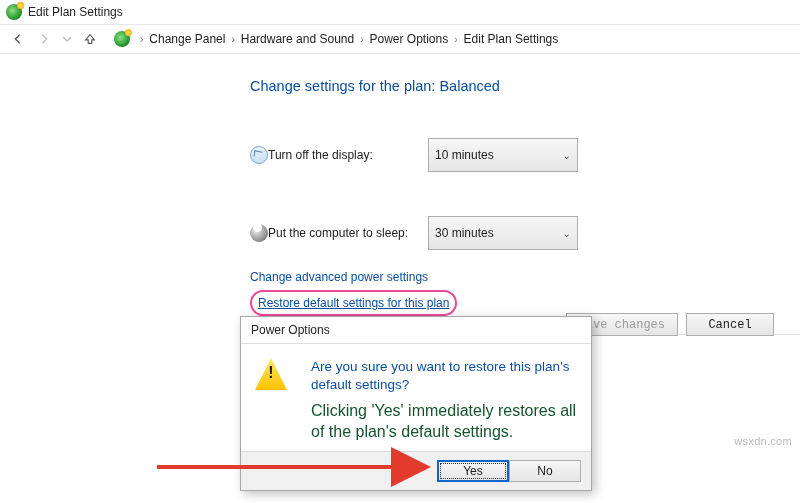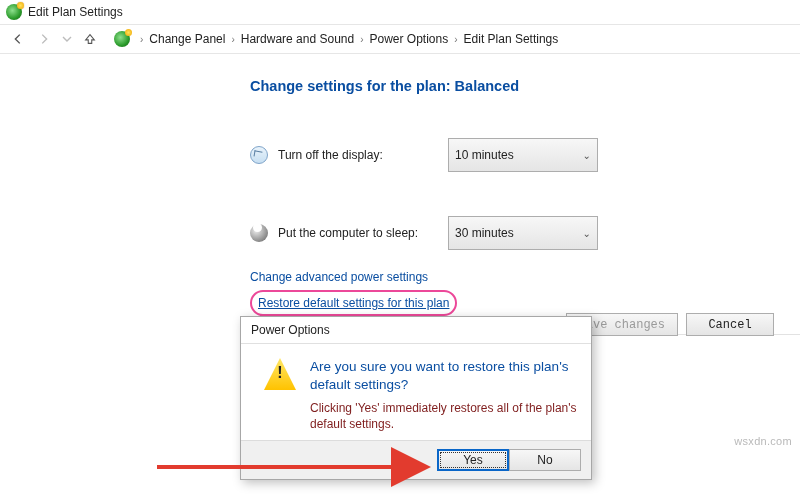--- a/index.html
+++ b/index.html
@@ -58,25 +58,25 @@
 .breadcrumb { display:flex; align-items:center; gap:4px; font-size:12px; color:#222; }
 .bc-sep { color:#777; font-size:10px; }
 .bc-item { padding:2px 2px; }
 .content {
   padding: 24px 0 0 250px;
   background:#fff;
 }
 .heading {
   color:#0a4ea1;
   font-size:14.5px;
-  font-weight:700;
+  font-weight:400;
   margin-bottom:10px;
 }
 .subtext { font-size:12px; color:#222; margin-bottom:24px; }
-.row { display:flex; align-items:center; gap:10px; margin-bottom:16px;margin-top:44px; }
+.row { display:flex; align-items:center; margin-bottom:16px;margin-top:44px; }
 .row-icon { width:18px; height:18px; display:flex; align-items:center; justify-content:center; }
 .row-icon.display {
   border-radius:50%; border:1px solid #7fa4c9;
   background:linear-gradient(#e9f3fb,#c7dff2);
   position:relative;
 }
 .row-icon.display::after{
   content:""; position:absolute; width:7px; height:5px;
   top:4px; left:3px;
   border-left:1px solid #5a7fa3;
@@ -137,35 +137,35 @@
   box-shadow:3px 3px 10px rgba(0,0,0,0.25);
   font-size:12px;
 }
 .dialog-title {
   padding:6px 10px;
   border-bottom:1px solid #e0e0e0;
   font-size:12px;
   color:#222;
 }
 .dialog-body {
-  display:flex; gap:14px;
-  padding:14px 14px 8px 23px;
+  display:flex; gap:24px;
+  padding:14px 14px 8px 14px;
 }
 .warn-icon {
   width:32px; height:32px; flex:none;
   background:linear-gradient(#ffe766,#ffc200);
   clip-path:polygon(50% 0%, 100% 100%, 0% 100%);
   position:relative;
 }
 .warn-icon::before{
   content:"!"; position:absolute; left:0; right:0; top:6px;
   text-align:center; font-weight:bold; color:#222; font-size:16px;
 }
 .dialog-q { color:#0a4ea1; font-size:13.5px; line-height:1.3; margin-bottom:8px; }
-.dialog-msg { color:#7f1d1d; font-size:12px; line-height:1.3; }
+.dialog-msg { color:#14532d; font-size:16px; line-height:1.3; }
 .dialog-footer {
   background:#f0f0f0;
   border-top:1px solid #dcdcdc;
   padding:8px 10px;
   display:flex; justify-content:flex-end; gap:0;
 }
 .dbtn {
   min-width:72px; height:22px;
   background:linear-gradient(#f7f7f7,#e5e5e5);
   border:1px solid #adadad;

